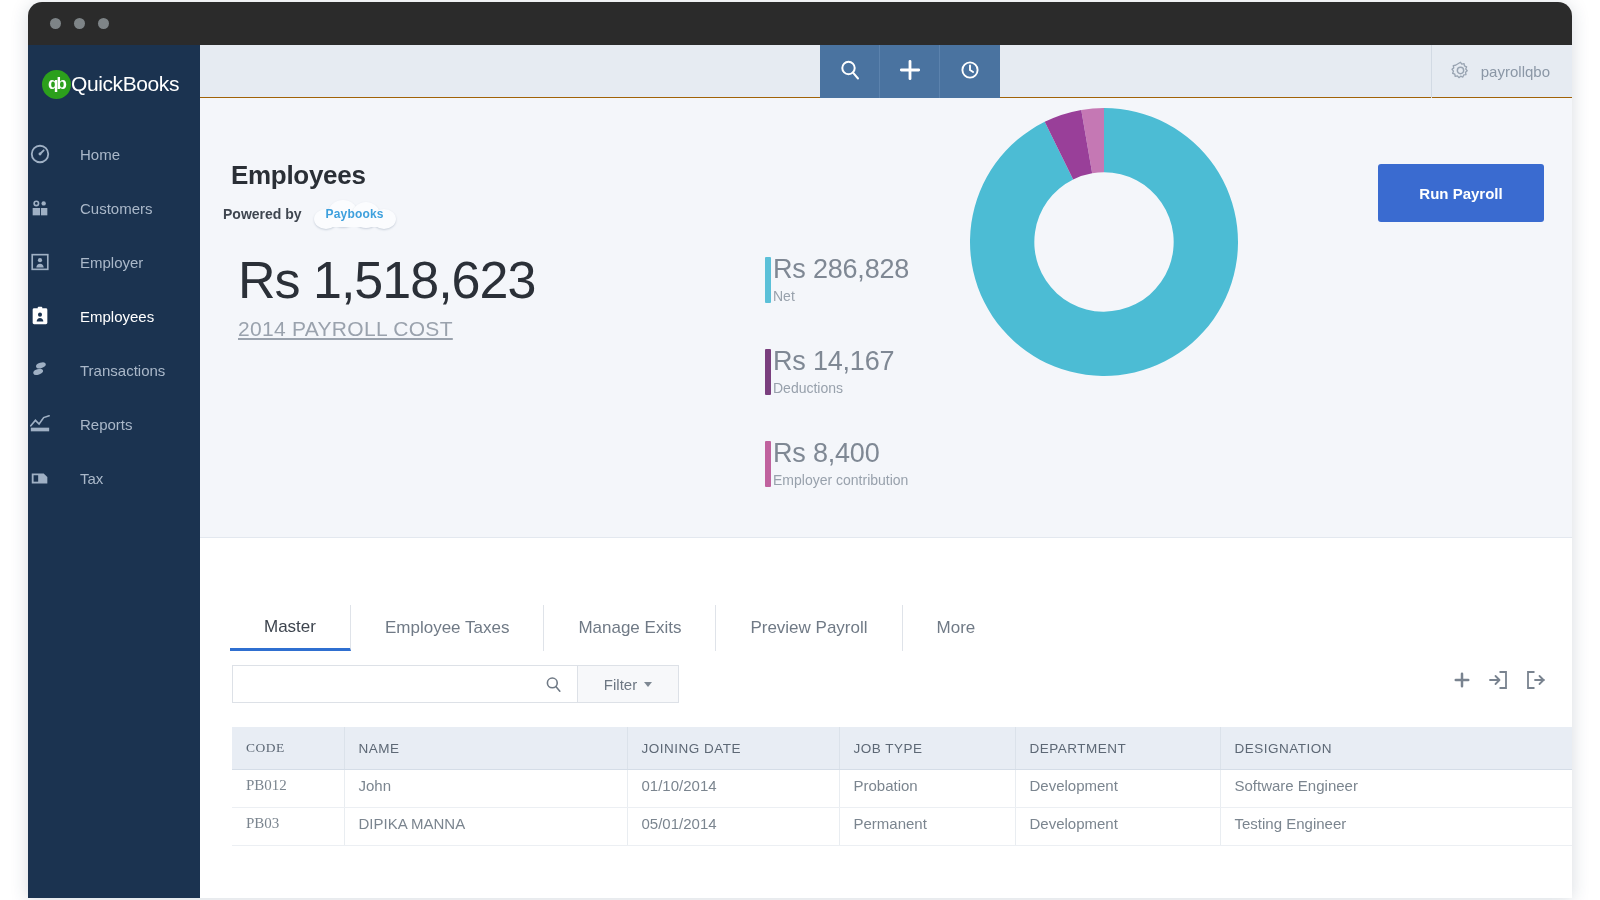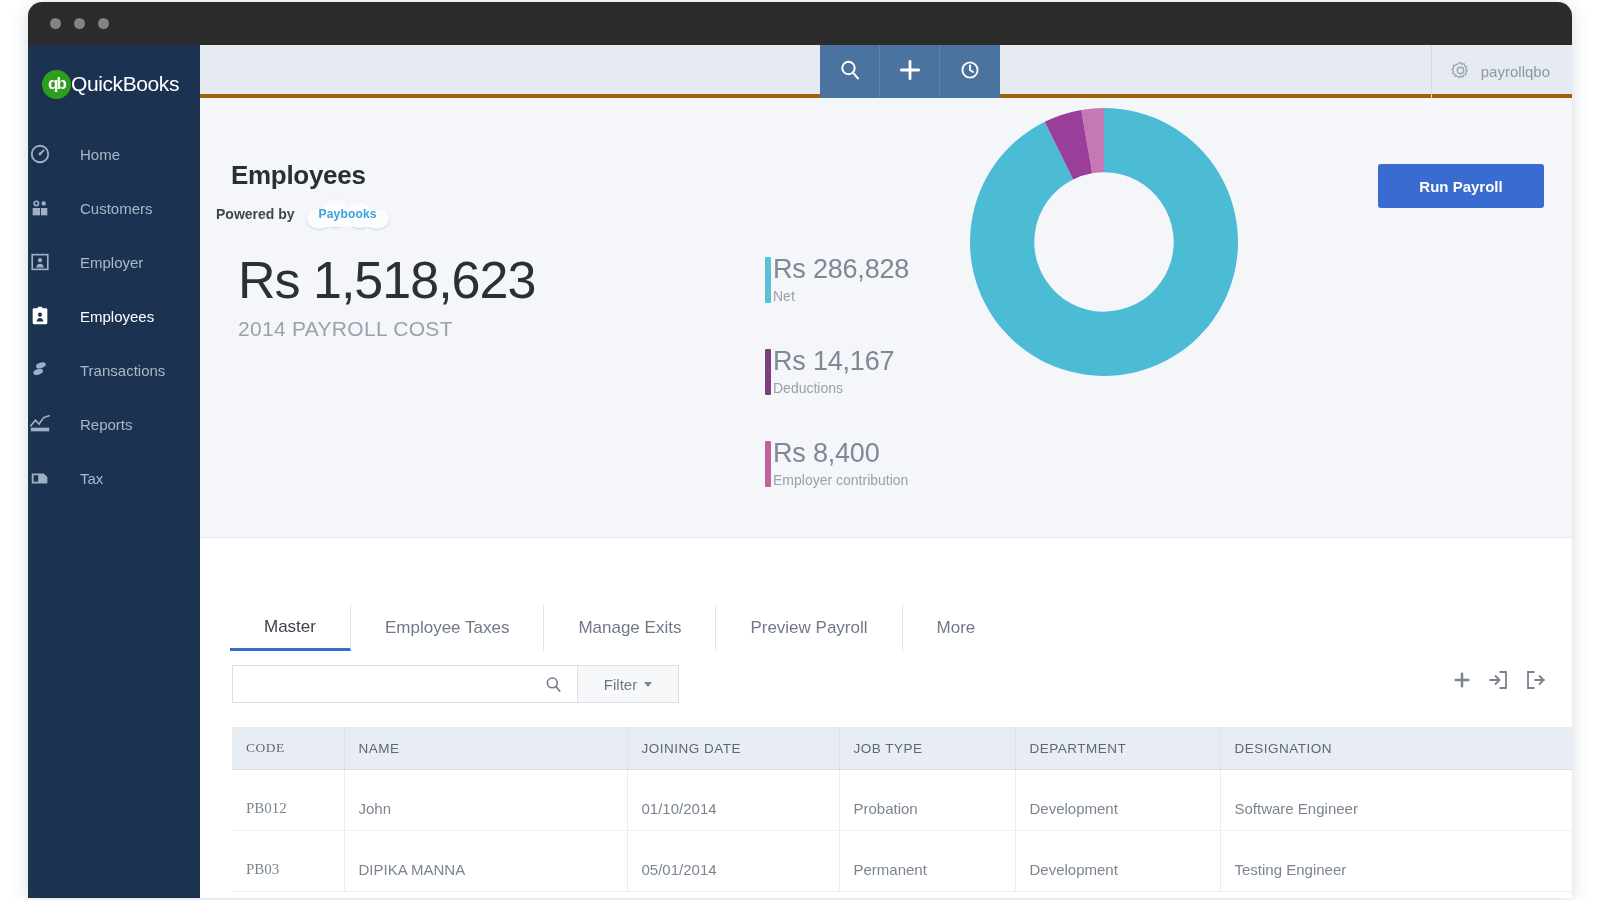--- a/index.html
+++ b/index.html
@@ -91,21 +91,21 @@
     left: 172px; top: 43px;
     width: 1372px; height: 853px;
     background: #ffffff;
   }
 
   
   .appbar {
     position: relative;
     height: 53px;
     background: #e6ebf2;
-    border-bottom: 4px solid #a16207;
+    border-bottom: 1px solid #a16207;
   }
   .appbar-center {
     position: absolute;
     left: 620px; top: 0;
     display: flex;
     height: 53px;
   }
   .ab-btn {
     width: 60px; height: 53px;
     background: #4a73a0;
@@ -137,21 +137,21 @@
   .page-title {
     position: absolute;
     left: 31px; top: 62px;
     font-size: 26px;
     font-weight: bold;
     color: #2a2f36;
     letter-spacing: -0.3px;
   }
   .powered {
     position: absolute;
-    left: 16px; top: 101px;
+    left: 23px; top: 101px;
     display: flex; align-items: center; gap: 12px;
   }
   .powered-label {
     font-size: 14px;
     font-weight: bold;
     color: #3f4650;
   }
   .cloud-logo {
     position: relative;
     width: 82px; height: 30px;
@@ -174,21 +174,21 @@
     position: absolute; left: 0; top: 8px;
     width: 82px; text-align: center;
     font-size: 12px; font-weight: bold;
     color: #3ea0dd; letter-spacing: .2px;
     font-family: "Liberation Sans", sans-serif;
   }
 
   .run-payroll {
     position: absolute;
     right: 28px; top: 66px;
-    width: 166px; height: 44px;
+    width: 166px; height: 58px;
     background: #3a6bd0;
     color: #ffffff;
     border: none;
     border-radius: 3px;
     font-size: 15px;
     font-weight: bold;
     font-family: "Liberation Sans", sans-serif;
     cursor: pointer;
   }
 
@@ -199,20 +199,21 @@
     color: #2b3038;
     letter-spacing: -1px;
     font-weight: 400;
   }
   .big-caption {
     position: absolute;
     left: 38px; top: 219px;
     font-size: 21px;
     color: #9aa2ad;
     letter-spacing: .3px;
+    text-decoration: underline;
   }
 
   
   .legend {
     position: absolute;
     left: 565px; top: 155px;
   }
   .legend-row { position: relative; padding-left: 8px; margin-bottom: 41px; }
   .legend-bar {
     position: absolute;
@@ -327,21 +328,21 @@
     font-size: 13.5px;
     font-weight: normal;
     text-align: left;
     letter-spacing: .5px;
     padding: 13px 0 13px 14px;
     border-right: 1px solid #dbe2ea;
     border-bottom: 1px solid #d5dde7;
   }
   .table td {
     color: #7b858f;
-    padding: 30px 0 13px 14px;
+    padding: 7px 0 13px 14px;
     border-right: 1px solid #e9edf1;
     border-bottom: 1px solid #eceff3;
     white-space: nowrap;
   }
   .table th:last-child, .table td:last-child { border-right: none; }
   .col-code { width: 112px; font-family: Liberation Serif, serif; }
   .col-name { width: 283px; }
   .col-join { width: 212px; }
   .col-job  { width: 176px; }
   .col-dept { width: 205px; }

